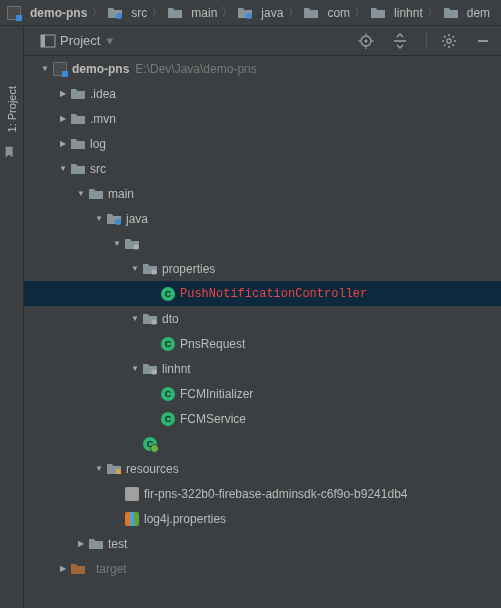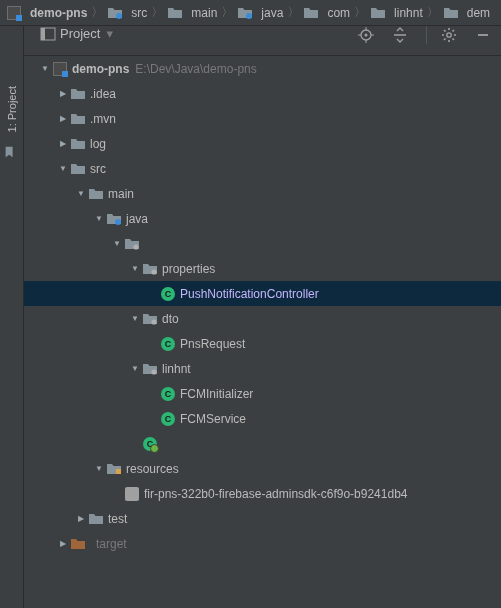--- a/index.html
+++ b/index.html
@@ -20,21 +20,21 @@
     padding: 0 4px;
     background: #3c3f41;
     border-bottom: 1px solid #2b2b2b;
     overflow: hidden;
     white-space: nowrap;
   }
   .bc-item { display: flex; align-items: center; gap: 4px; padding: 0 2px; }
   .bc-sep { color: #7a7a7a; padding: 0 2px; }
   .tool-header {
     display: flex;
-    align-items: flex-start;
+    align-items: center;
     height: 30px;
     padding: 0 6px 0 40px;
     border-bottom: 1px solid #2b2b2b;
   }
   .tool-title { display: flex; align-items: center; gap: 4px; font-size: 13px; }
   .tool-dd { color: #7a7a7a; margin-left: 2px; }
   .tool-spacer { flex: 1; }
   .tool-icons { display: flex; align-items: center; gap: 14px; color: #a0a0a0; }
   .tool-icons .sep { width: 1px; height: 18px; background: #555; }
   .side-tab {
@@ -62,21 +62,21 @@
     background: #3c3f41;
   }
   .row {
     display: flex;
     align-items: center;
     height: 25px;
     white-space: nowrap;
     padding-right: 8px;
   }
   .row.selected { background: #0d293e; color: #ffffff; }
-  .row.selected .label { color: #c4b5fd; }
+  .row.selected .label { color: #ef4444; font-family: Liberation Mono, monospace; }
   .indent { display: inline-block; }
   .arrow {
     width: 14px;
     display: inline-block;
     color: #9aa7b0;
     text-align: center;
   }
   .icon { width: 16px; height: 16px; display: inline-flex; align-items: center; justify-content: center; margin-right: 4px; }
   .label { color: #bbbbbb; }
   .label.bold { font-weight: bold; }
@@ -414,20 +414,28 @@
     </div>
     <div class="row">
       <span class="indent" style="width: 86px;"></span>
       <span class="arrow" style="font-size: 8px;"></span>
       <span class="icon">
         <span class="props-leaf xml"></span>
       </span>
       <span class="label">fir-pns-322b0-firebase-adminsdk-c6f9o-b9241db4</span>
     </div>
     <div class="row">
+      <span class="indent" style="width: 86px;"></span>
+      <span class="arrow" style="font-size: 8px;"></span>
+      <span class="icon">
+        <span class="props-leaf log"></span>
+      </span>
+      <span class="label">log4j.properties</span>
+    </div>
+    <div class="row">
       <span class="indent" style="width: 50px;"></span>
       <span class="arrow" style="font-size: 8px;">▶</span>
       <span class="icon">
         <svg class="svg" width="16" height="14" viewBox="0 0 16 14">
           <path class="folder" d="M1 2h5l1.5 2H15v8H1z"></path>
         </svg>
       </span>
       <span class="label">test</span>
     </div>
     <div class="row">

